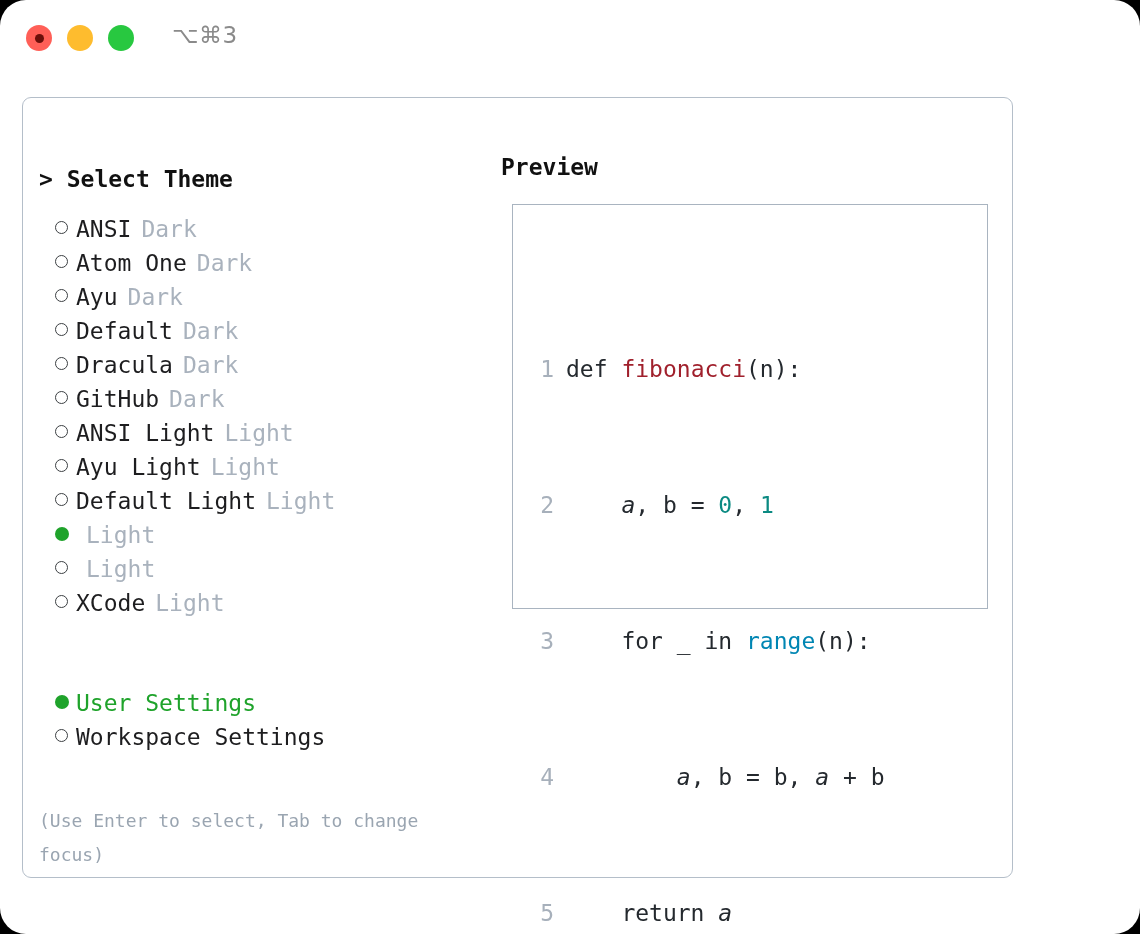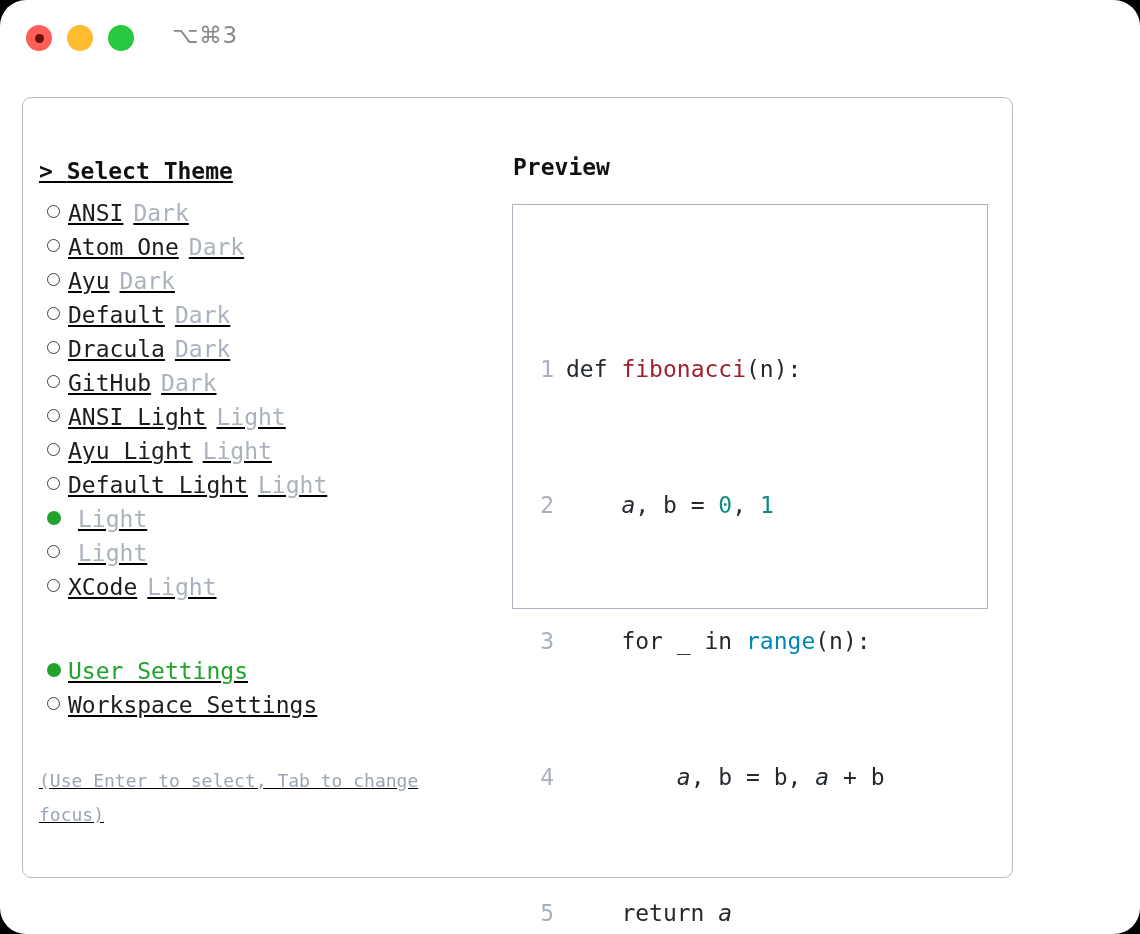--- a/index.html
+++ b/index.html
@@ -90,35 +90,34 @@
   .columns {
     position: absolute;
     left: 0; top: 0;
     width: 100%; height: 100%;
   }
 
   
   .left-col {
     position: absolute;
     left: 16px;
-    top: 56px;
+    top: 64px;
     width: 445px;
-    text-decoration: underline;
   }
 
   .section-title {
     font-size: 23px;
     font-weight: bold;
     color: #111111;
     line-height: 34px;
     white-space: pre;
   }
   .prompt-caret { color: #111111; }
 
-  .opt-list { margin: 8px; padding: 0; }
+  .opt-list { margin: 16px; padding: 0; }
 
   .opt-row {
     display: flex;
     align-items: baseline;
     line-height: 34px;
     height: 34px;
     font-size: 23px;
     white-space: pre;
   }
   .bullet {
@@ -178,21 +177,21 @@
     position: absolute;
     left: 478px;
     top: 52px;
     width: 500px;
   }
   .preview-title {
     font-size: 23px;
     font-weight: bold;
     color: #111111;
     line-height: 34px;
-    margin-left: 12px;
+    margin-left: 0;
   }
   .preview-box {
     position: absolute;
     left: 11px;
     top: 54px;
     width: 476px;
     height: 405px;
     border: 1.5px solid #a9b4c0;
     box-sizing: border-box;
     background: #ffffff;

